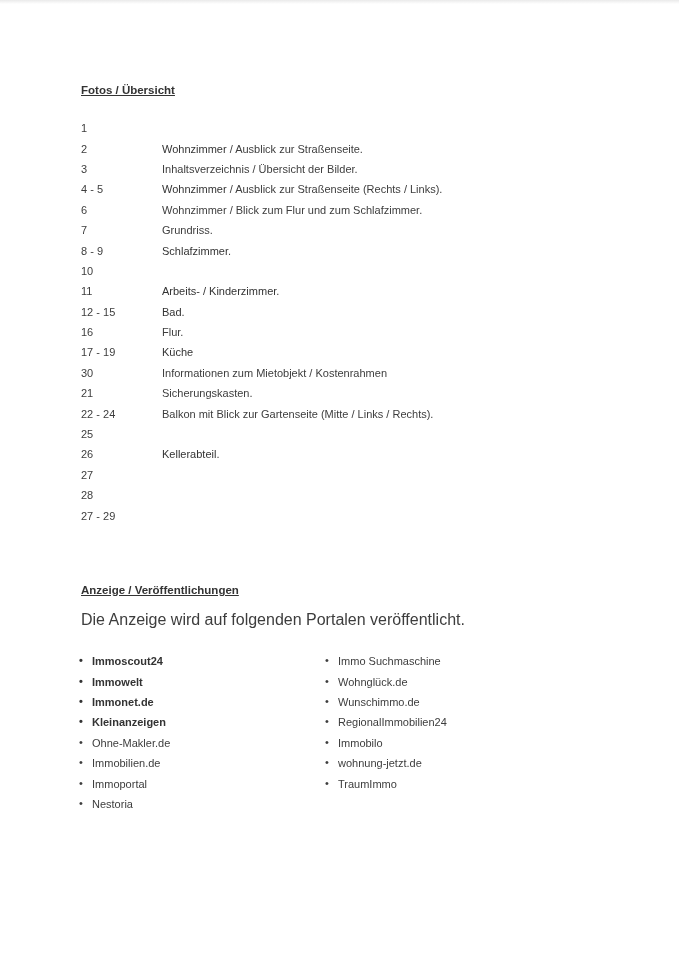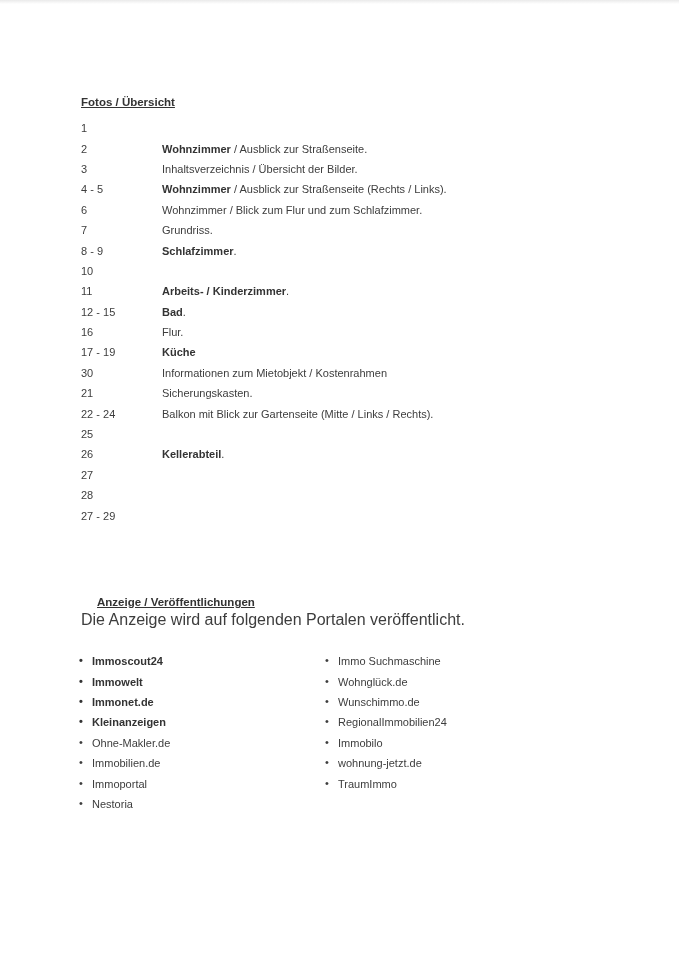--- a/index.html
+++ b/index.html
@@ -23,22 +23,22 @@
   }
   .section-heading {
     position: absolute;
     left: 81px;
     font-size: 11.5px;
     font-weight: bold;
     text-decoration: underline;
     color: #333333;
     white-space: nowrap;
   }
-  .photos-heading { top: 96px; }
-  .pub-heading { top: 596px; margin-left: 16px; }
+  .photos-heading { top: 84px; }
+  .pub-heading { top: 584px; }
 
   .photo-list {
     position: absolute;
     left: 81px;
     top: 118px;
     width: 540px;
   }
   .photo-row {
     display: flex;
     height: 20.4px;
@@ -48,21 +48,21 @@
   .photo-number {
     width: 81px;
     flex: 0 0 81px;
     white-space: nowrap;
   }
   .photo-description {
     flex: 1;
     white-space: nowrap;
   }
   .photo-description .bold {
-    font-weight: bold;
+    font-weight: normal;
     color: #333333;
   }
 
   .pub-intro {
     position: absolute;
     left: 81px;
     top: 611px;
     font-size: 16px;
     white-space: nowrap;
   }

